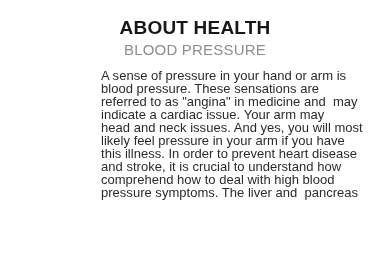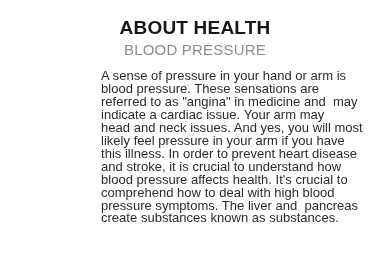--- a/index.html
+++ b/index.html
@@ -69,20 +69,18 @@
 
     <div class="body-block">
       <div class="body-line">A sense of pressure in your hand or arm is</div>
       <div class="body-line">blood pressure. These sensations are</div>
       <div class="body-line">referred to as "angina" in medicine and  may</div>
       <div class="body-line">indicate a cardiac issue. Your arm may</div>
       <div class="body-line">head and neck issues. And yes, you will most</div>
       <div class="body-line">likely feel pressure in your arm if you have</div>
       <div class="body-line">this illness. In order to prevent heart disease</div>
       <div class="body-line">and stroke, it is crucial to understand how</div>
-      <div class="body-line">blood pressure affects health. It's crucial to</div>
       <div class="body-line">comprehend how to deal with high blood</div>
       <div class="body-line">pressure symptoms. The liver and  pancreas</div>
-      <div class="body-line">create substances known as substances.</div>
     </div>
 
   </div>
 </div>
 
 </body></html>

